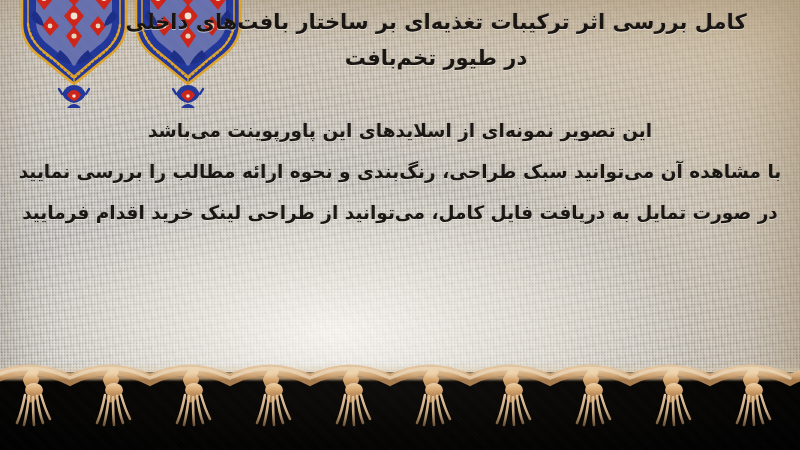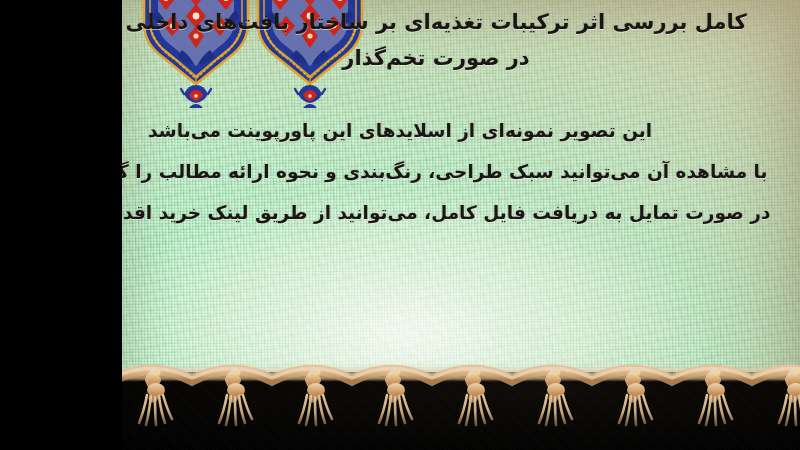--- a/index.html
+++ b/index.html
@@ -3,26 +3,26 @@
 <meta charset="utf-8">
 <title>Slide</title>
 <style>
   html, body {
     margin: 0;
     padding: 0;
     background: #000;
   }
   #slide {
     position: relative;
-    width: 678px;
+    width: 800px;
     height: 450px;
     overflow: hidden;
     font-family: "DejaVu Sans", "Liberation Sans", sans-serif;
     
-    background-color: #86efac;
+    background-color: #a3a3a3;
   }
 
   
   .tex {
     position: absolute;
     inset: 0;
     pointer-events: none;
   }
   .tex-weave {
     background-image:
@@ -285,27 +285,27 @@
         <g transform="translate(60,112)">
           <path d="M-8,-2 q3,-6 8,-6 q5,0 8,6 q-3,5 -8,6 q-5,-1 -8,-6 Z" fill="#21369b"></path>
           <path d="M-4,-1 q2,-3 4,-3 q2,0 4,3 q-2,3 -4,3 q-2,0 -4,-3 Z" fill="#cf2418"></path>
         </g>
       </g>
     </svg>
   </div>
 
   <div class="title-block">
     <div class="title-line">کامل بررسی اثر ترکیبات تغذیه‌ای بر ساختار بافت‌های داخلی</div>
-    <div class="title-line">در صورت تخم‌گذار</div>
+    <div class="title-line">در طیور تخم‌بافت</div>
   </div>
 
   <div class="body-block">
     <div class="body-line">این تصویر نمونه‌ای از اسلایدهای این پاورپوینت می‌باشد</div>
-    <div class="body-line">با مشاهده آن می‌توانید سبک طراحی، رنگ‌بندی و نحوه ارائه مطالب را گذار نمایید</div>
-    <div class="body-line">در صورت تمایل به دریافت فایل کامل، می‌توانید از طریق لینک خرید اقدام فرمایید</div>
+    <div class="body-line">با مشاهده آن می‌توانید سبک طراحی، رنگ‌بندی و نحوه ارائه مطالب را بررسی نمایید</div>
+    <div class="body-line">در صورت تمایل به دریافت فایل کامل، می‌توانید از طراحی لینک خرید اقدام فرمایید</div>
   </div>
 
   <div class="black-band"></div>
   <div class="band-edge"></div>
 
   <svg class="fringe-layer" viewBox="0 0 800 96" preserveAspectRatio="none">
     <defs>
       <linearGradient id="knotG" x1="0" y1="0" x2="0" y2="1">
         <stop offset="0%" stop-color="#efd6b0"></stop>
         <stop offset="45%" stop-color="#dcab74"></stop>

